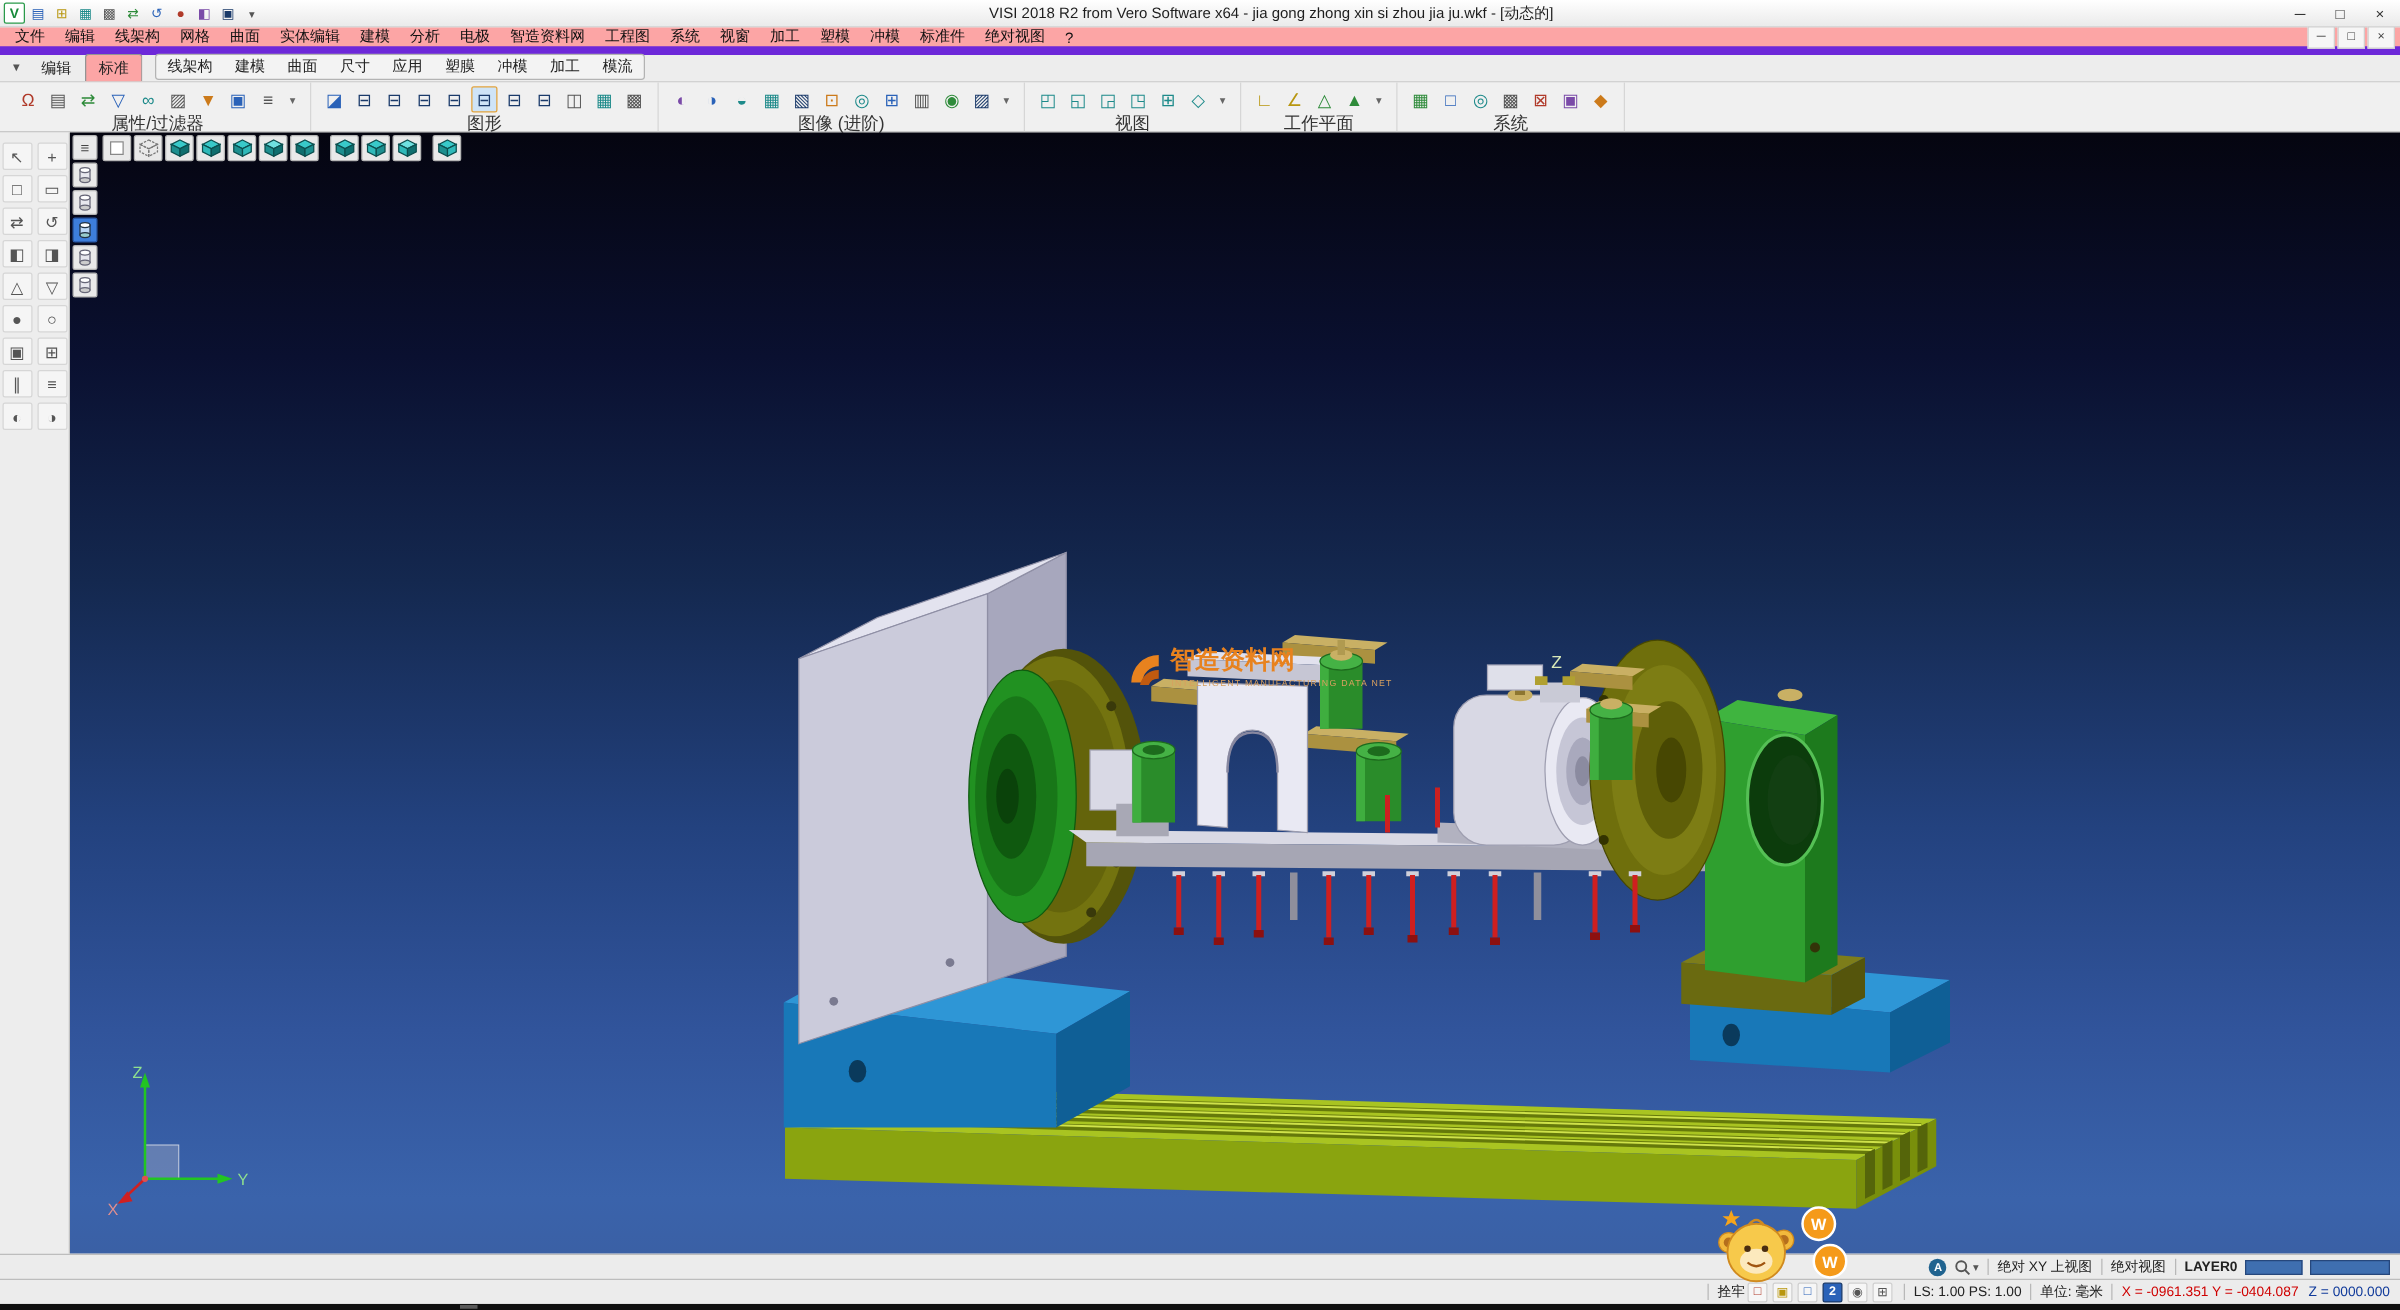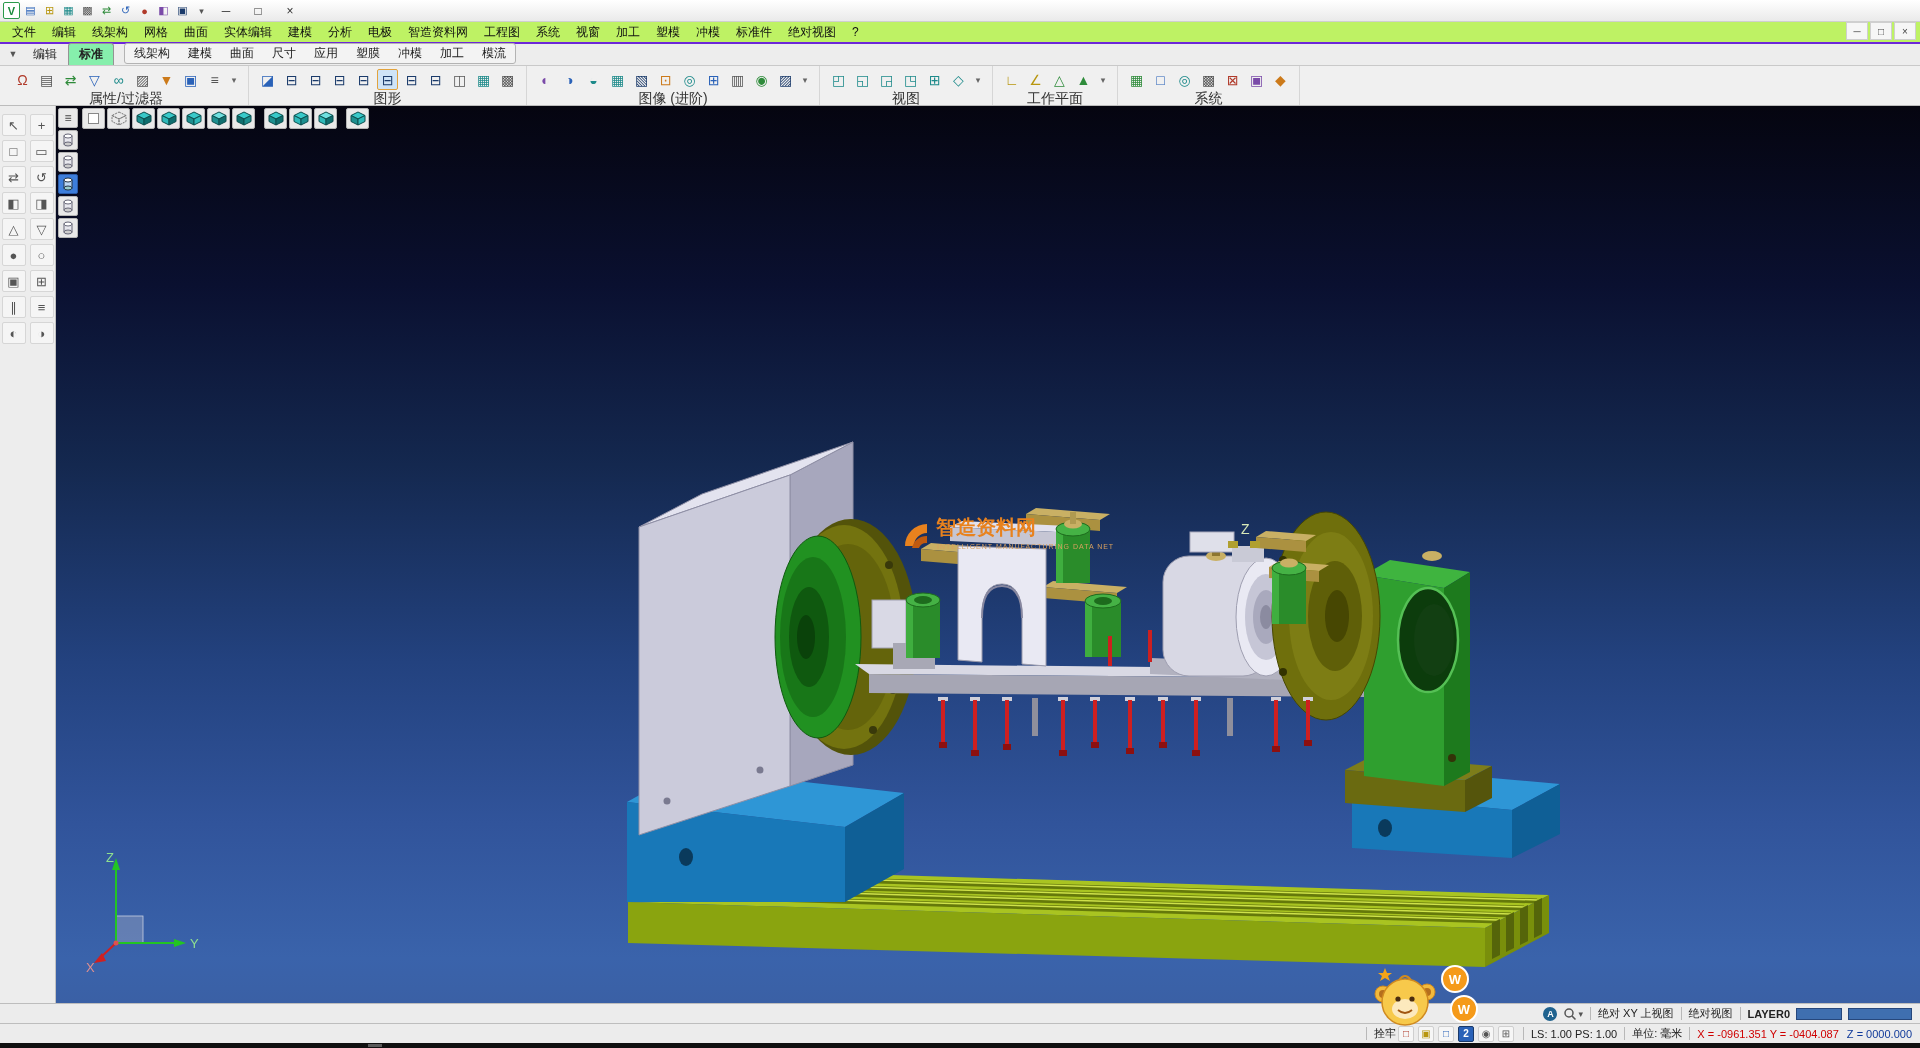--- a/index.html
+++ b/index.html
@@ -6,29 +6,29 @@
   html,body{width:1920px;height:1048px;overflow:hidden;font-family:"Liberation Sans",sans-serif;background:#f0f0f0}
   
   .titlebar{height:22px;display:flex;align-items:center;background:linear-gradient(#ffffff,#eaeaea);border-bottom:1px solid #cfcfcf;padding-left:3px}
   .qat{display:flex;align-items:center;gap:2px}
   .qi{width:17px;height:17px;display:flex;align-items:center;justify-content:center;font-size:11px;border-radius:2px}
   .qi.logo{background:#fff;border:1px solid #2a9a4a;color:#178a3a;font-weight:bold}
   .title-text{flex:1;text-align:center;font-size:12px;color:#1d1d1d;white-space:nowrap;overflow:hidden}
   .winbtns{display:flex}
   .winbtn{width:32px;height:21px;display:flex;align-items:center;justify-content:center;font-size:12px;color:#333}
   
-  .menubar{height:22px;display:flex;align-items:flex-start;background:#bef264;border-bottom:2px solid #6d28d9;padding-left:4px}
+  .menubar{height:22px;display:flex;align-items:center;background:#fca5a5;border-bottom:7px solid #6d28d9;padding-left:4px}
   .mi{padding:0 8px;font-size:12px;color:#111;height:100%;display:flex;align-items:center;white-space:nowrap}
   .mdictrl{margin-left:auto;display:flex;padding-right:4px}
   .mdibtn{width:22px;height:18px;display:flex;align-items:center;justify-content:center;font-size:10px;color:#444;border:1px solid #cfcfcf;background:#f6f6f6;margin-left:2px}
   
   .tabrow{height:22px;display:flex;align-items:flex-end;background:#ededed;border-bottom:1px solid #c9c9c9;padding-left:4px}
   .tabdd{width:18px;height:18px;display:flex;align-items:center;justify-content:center;font-size:9px;color:#555;margin-bottom:2px}
   .tab{padding:2px 10px;font-size:12px;color:#222;border:1px solid transparent;border-bottom:none;white-space:nowrap}
-  .tab.active{background:#86efac;border-color:#949494;border-radius:3px 3px 0 0;font-weight:bold}
+  .tab.active{background:#fca5a5;border-color:#949494;border-radius:3px 3px 0 0;font-weight:normal}
   .tabgroup{display:flex;border:1px solid #b3b3b3;border-radius:3px;margin:0 0 1px 10px;background:#f3f3f3;align-items:center}
   .tabgroup .tab{border:none;padding:1px 9px}
   
   .toolbar{height:40px;display:flex;background:#f0f0f0;border-bottom:1px solid #bcbcbc;padding-left:4px}
   .tgroup{display:flex;flex-direction:column;align-items:center;padding:1px 8px 0 8px;border-right:1px solid #d6d6d6}
   .ticons{display:flex;align-items:center;gap:3px;height:25px}
   .tbi{width:21px;height:21px;display:flex;align-items:center;justify-content:center;font-size:14px;border:1px solid transparent;border-radius:2px;background:transparent}
   .tbi.sm{width:12px;font-size:9px;color:#666}
   .tbi.active{background:#cfe4f7;border-color:#e2a33d}
   .tlabel{font-size:14px;color:#333;height:13px;line-height:13px;white-space:nowrap}
@@ -77,20 +77,21 @@
     <span class="qi cY">⊞</span>
     <span class="qi cT">▦</span>
     <span class="qi cK">▩</span>
     <span class="qi cG">⇄</span>
     <span class="qi cB">↺</span>
     <span class="qi cR">●</span>
     <span class="qi cP">◧</span>
     <span class="qi cN">▣</span>
     <span class="qi cK" style="font-size:9px">▾</span>
   </div>
+  <div class="title-text">VISI 2018 R2 from Vero Software x64 - jia gong zhong xin si zhou jia ju.wkf - [动态的]</div>
   <div class="winbtns">
     <span class="winbtn">─</span>
     <span class="winbtn">□</span>
     <span class="winbtn">×</span>
   </div>
 </div>
 
 <div class="menubar">
   <span class="mi">文件</span>
   <span class="mi">编辑</span>

